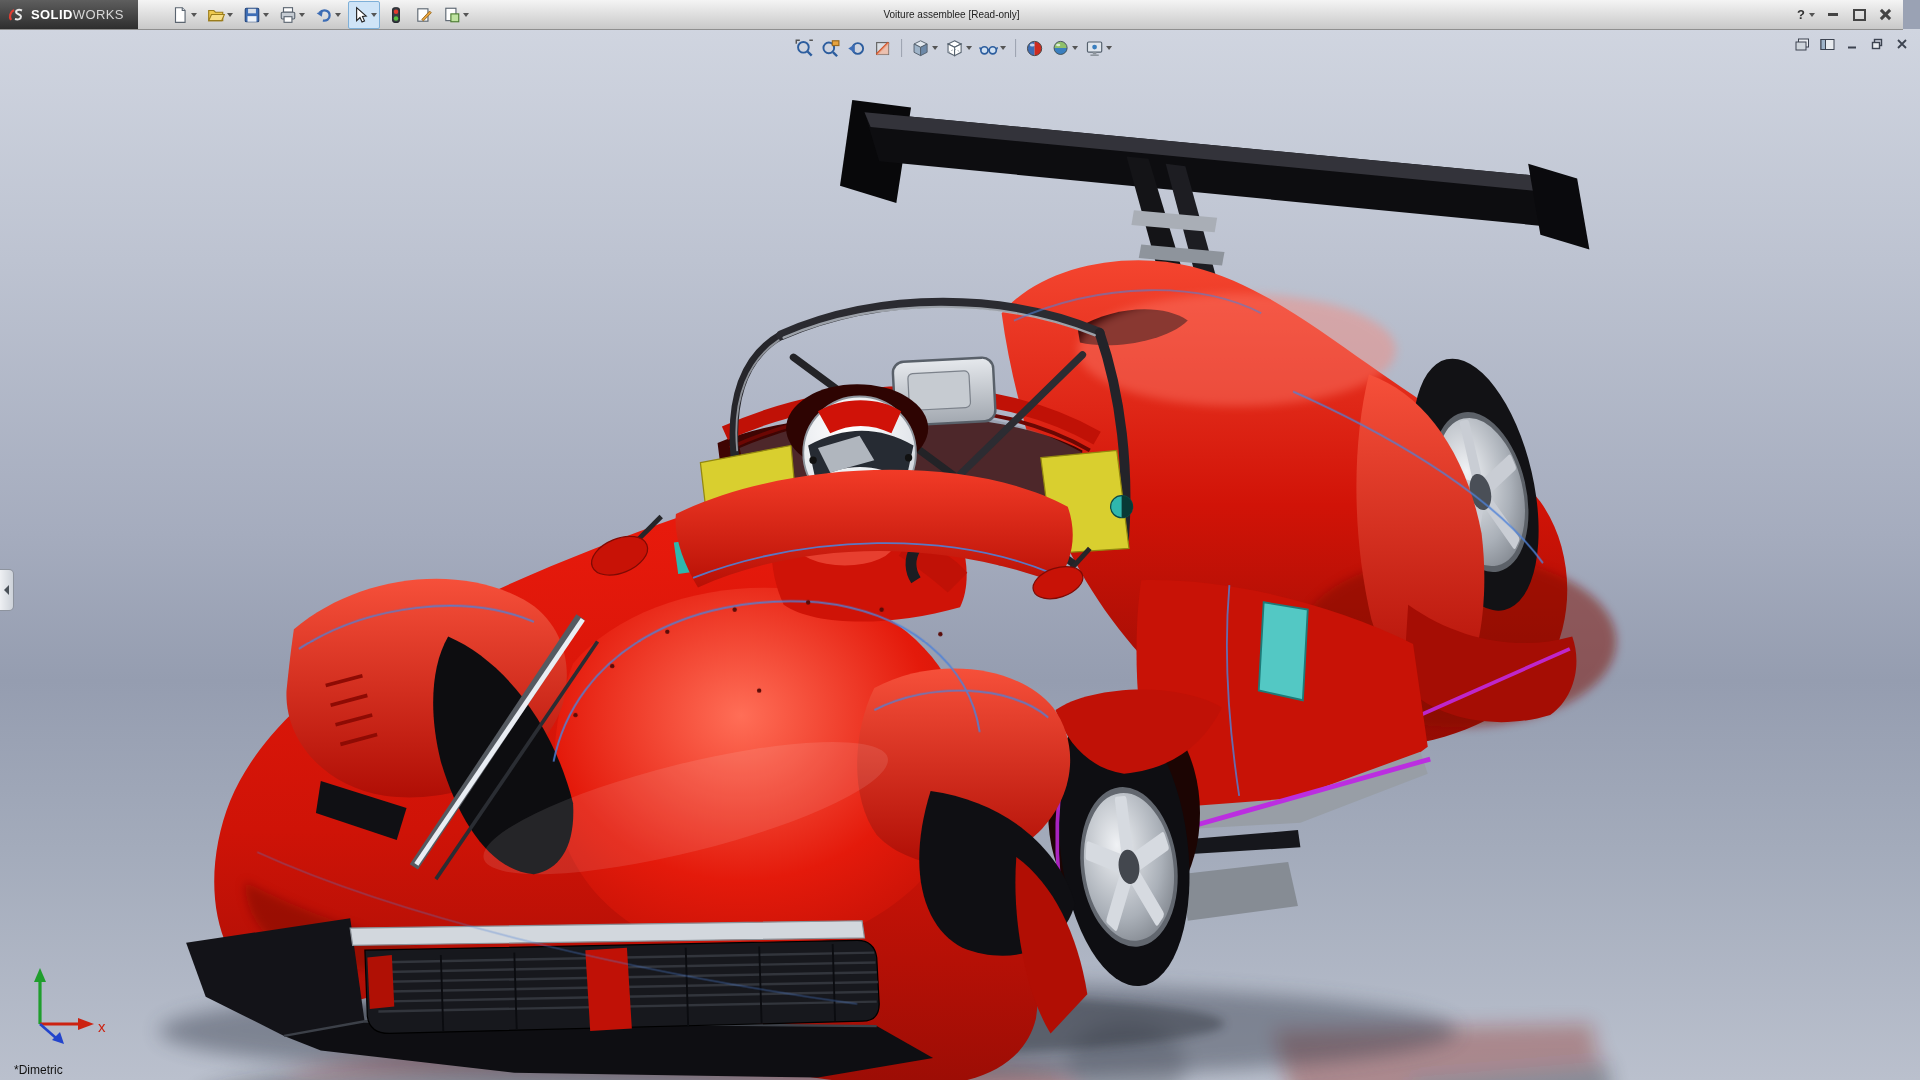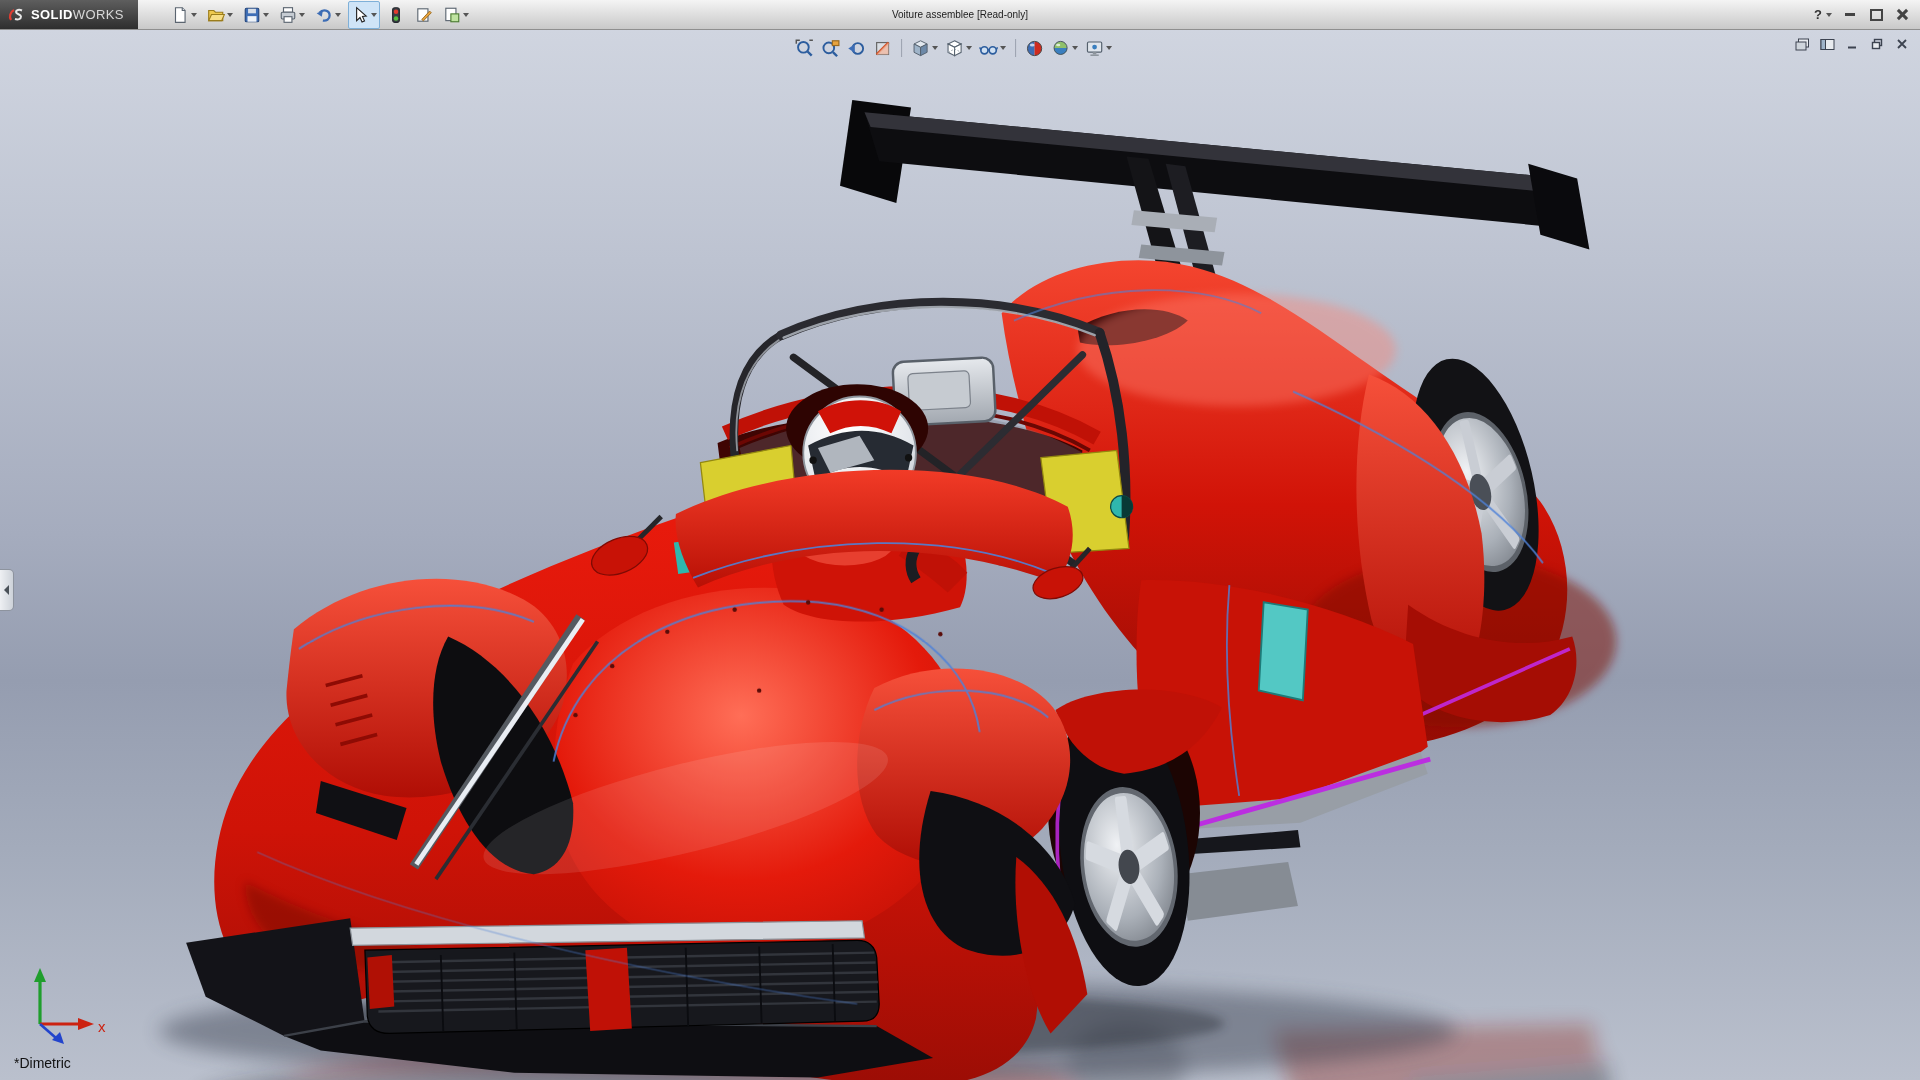--- a/index.html
+++ b/index.html
@@ -1,20 +1,20 @@
 <!DOCTYPE html>
 <html><head>
 <meta charset="utf-8">
 <style>
   html,body{margin:0;padding:0;width:1920px;height:1080px;overflow:hidden;
     font-family:"Liberation Sans",sans-serif;background:#9aa2b4;}
   .app{position:relative;width:1920px;height:1080px;}
 
   
-  .titlebar{position:absolute;top:0;left:0;right:0;height:29px;
+  .titlebar{position:absolute;top:0;left:0;right:17px;height:29px;
     background:linear-gradient(#f4f4f4,#dcdcdc 55%,#c9c9c9);
     border-bottom:1px solid #8f8f8f;display:flex;align-items:center;z-index:30;}
   .logo{height:29px;display:flex;align-items:center;gap:5px;padding:0 14px 0 8px;
     background:linear-gradient(#5e5e5e,#2e2e2e);}
   .logo .brand{color:#fff;font-size:13px;letter-spacing:.4px;}
   .logo .brand b{font-weight:bold;}
   .logo .brand span{font-weight:300;color:#d8d8d8;}
   .tb-icons{display:flex;align-items:center;margin-left:30px;gap:4px;}
   .tbtn{display:flex;align-items:center;height:24px;padding:1px 2px;border:1px solid transparent;border-radius:2px;}
   .tbtn svg{display:block;}
@@ -46,21 +46,21 @@
   .doc-ctl{position:absolute;top:6px;right:8px;display:flex;align-items:center;gap:5px;z-index:20;}
   .dbtn{width:20px;height:18px;display:flex;align-items:center;justify-content:center;border-radius:2px;}
 
   
   .side-tab{position:absolute;left:0;top:540px;width:13px;height:40px;
     background:linear-gradient(90deg,#eef0f3,#cdd2d9);border:1px solid #8d939e;border-left:none;
     border-radius:0 5px 5px 0;display:flex;align-items:center;justify-content:center;z-index:20;}
 
   
   .triad{position:absolute;left:22px;bottom:34px;z-index:15;}
-  .view-label{position:absolute;left:14px;bottom:9px;font-size:14px;color:#111;z-index:15;}
+  .view-label{position:absolute;left:14px;bottom:3px;font-size:12px;color:#111;z-index:15;}
 </style>
 </head>
 <body>
 
 <div class="app">
 
   <div class="titlebar">
     <div class="logo">
       <svg width="18" height="16" viewBox="0 0 18 16">
         <path d="M3,13 C1,10 2,5 6,3" fill="none" stroke="#e03c31" stroke-width="2.2"></path>

